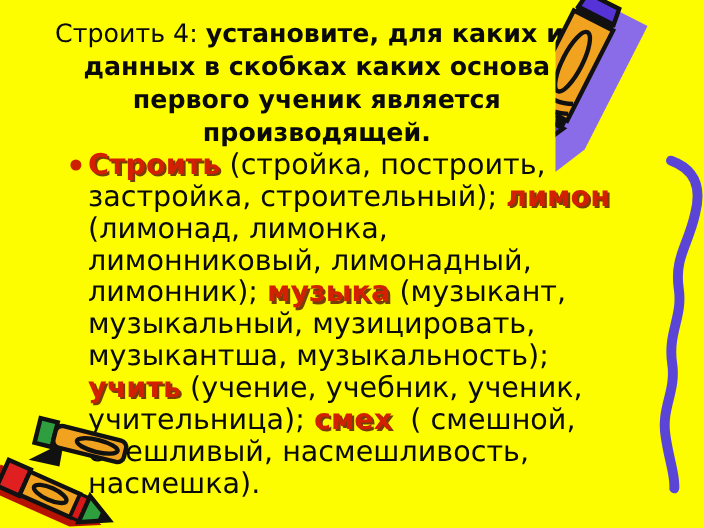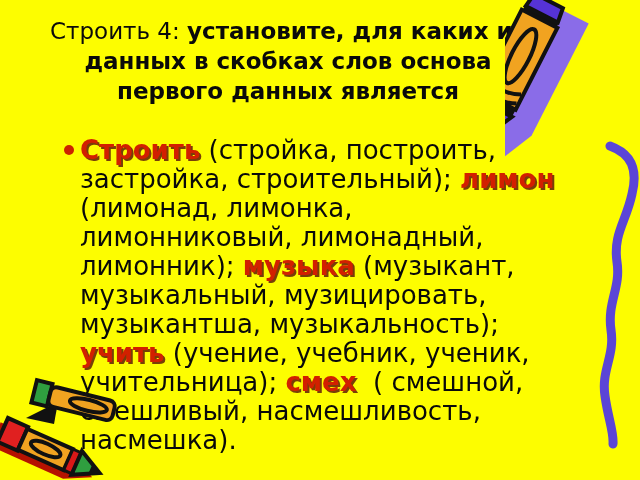--- a/index.html
+++ b/index.html
@@ -53,22 +53,23 @@
   #squiggle{left:580px;top:140px;}
   #crayonsBL{left:0px;top:372px;}
 </style>
 </head>
 <body>
 
 <div class="slide">
 
   <div class="title">
     <div class="t-line"><span class="t-reg">Строить 4: </span><span class="t-bold">установите, для каких из</span></div>
-    <div class="t-line t-bold">данных в скобках слов основа</div>
-    <div class="t-line t-bold">первого данных является</div>
+    <div class="t-line t-bold">данных в скобках каких основа</div>
+    <div class="t-line t-bold">первого ученик является</div>
+    <div class="t-line t-bold">производящей.</div>
   </div>
 
   <div class="bodyblock">
     <span class="bullet"></span>
     <p class="body-text"><span class="seg-highlight">Строить</span><span class="seg-normal"> (стройка, построить, застройка, строительный); </span><span class="seg-highlight">лимон</span><span class="seg-normal"> (лимонад, лимонка, лимонниковый, лимонадный, лимонник); </span><span class="seg-highlight">музыка</span><span class="seg-normal"> (музыкант, музыкальный, музицировать, музыкантша, музыкальность); </span><span class="seg-highlight">учить</span><span class="seg-normal"> (учение, учебник, ученик, учительница); </span><span class="seg-highlight">смех</span><span class="seg-normal">  ( смешной, смешливый, насмешливость, насмешка).</span></p>
   </div>
 
   <svg id="crayonTR" class="deco" width="145" height="170" viewBox="0 0 145 170">
     <g transform="rotate(27 40 10)">
       <path d="M36,2 h36 v126 l-18,38 l-18,-38 z" transform="translate(14,2)" fill="#8a6ce8"></path>

